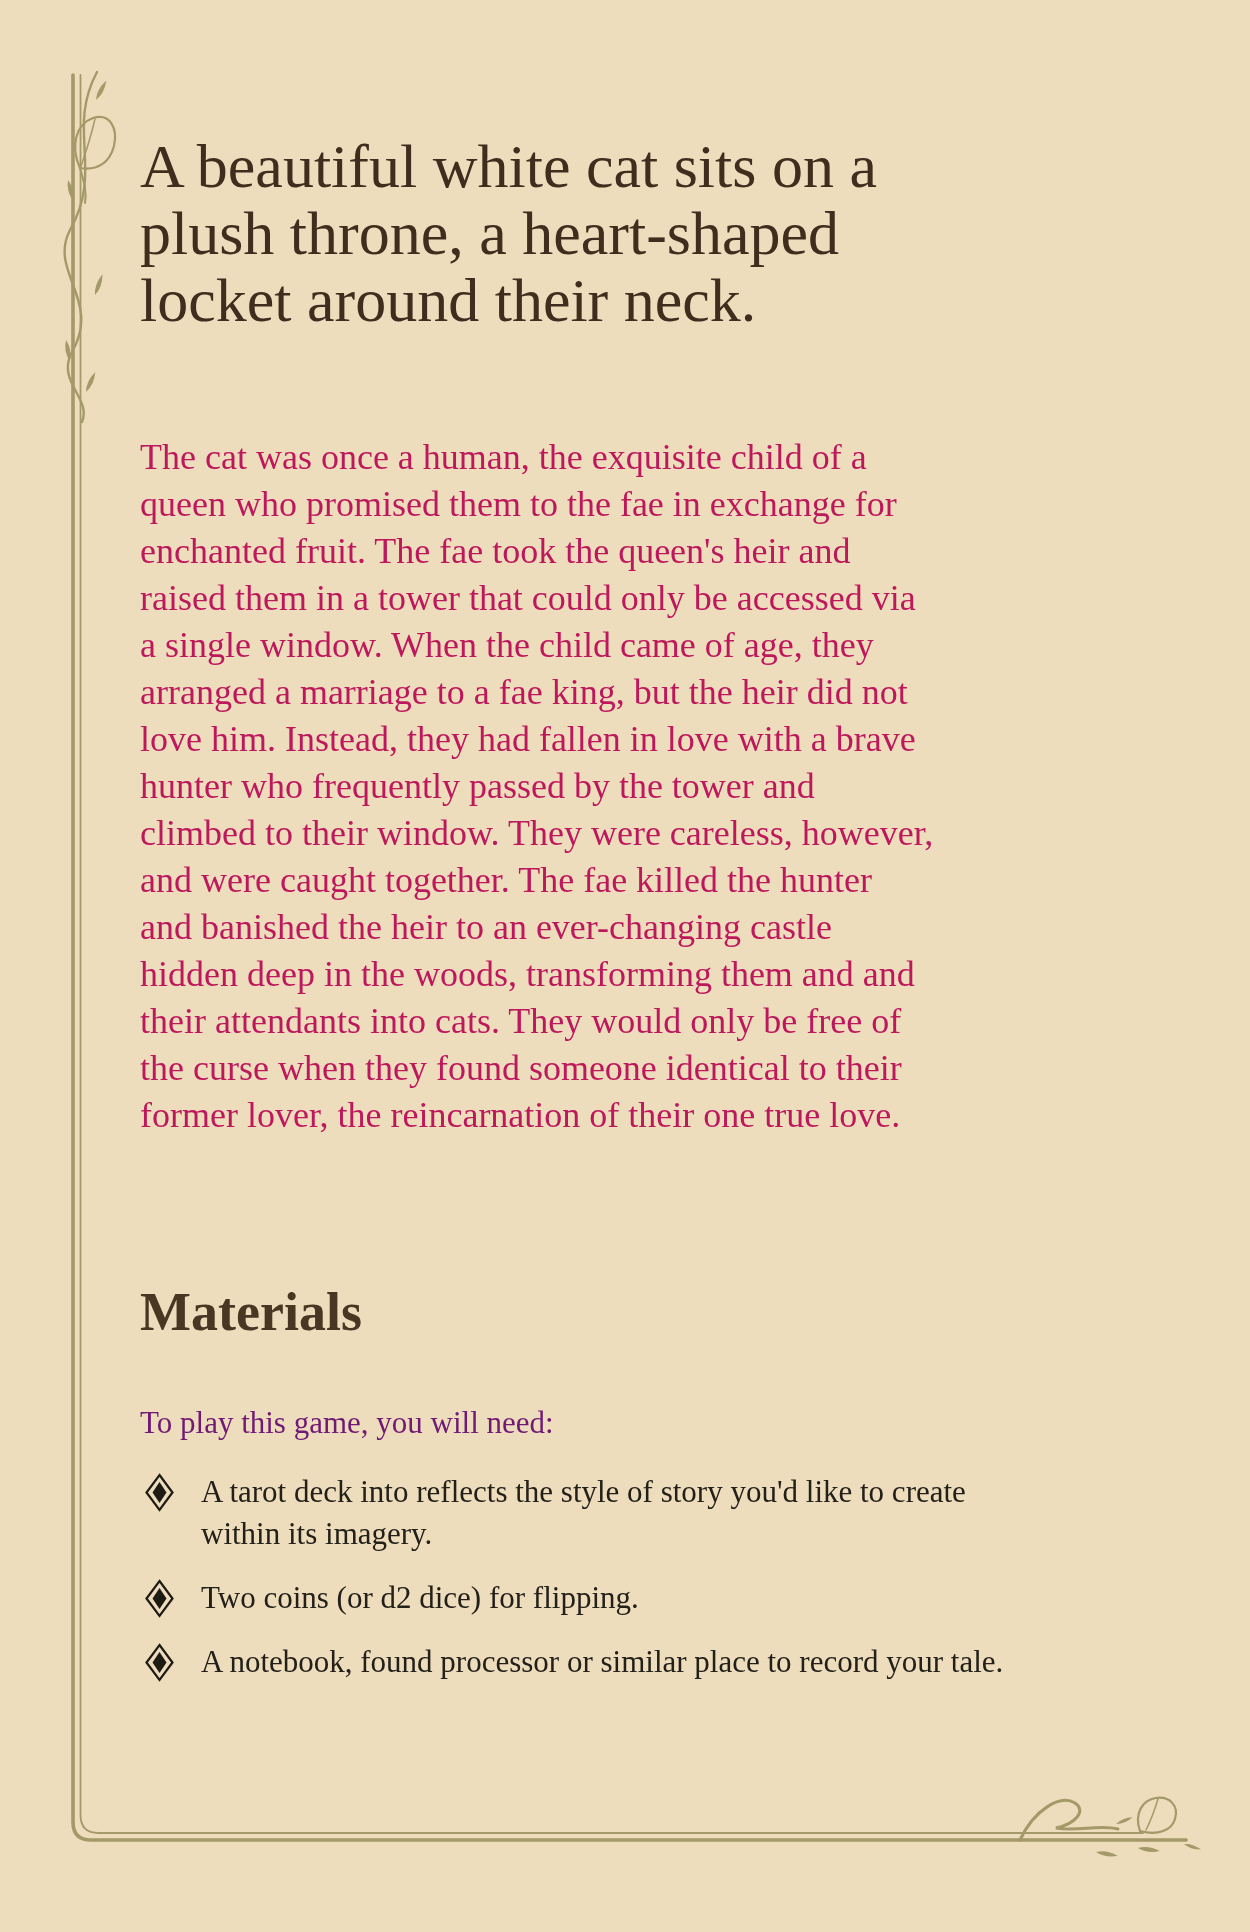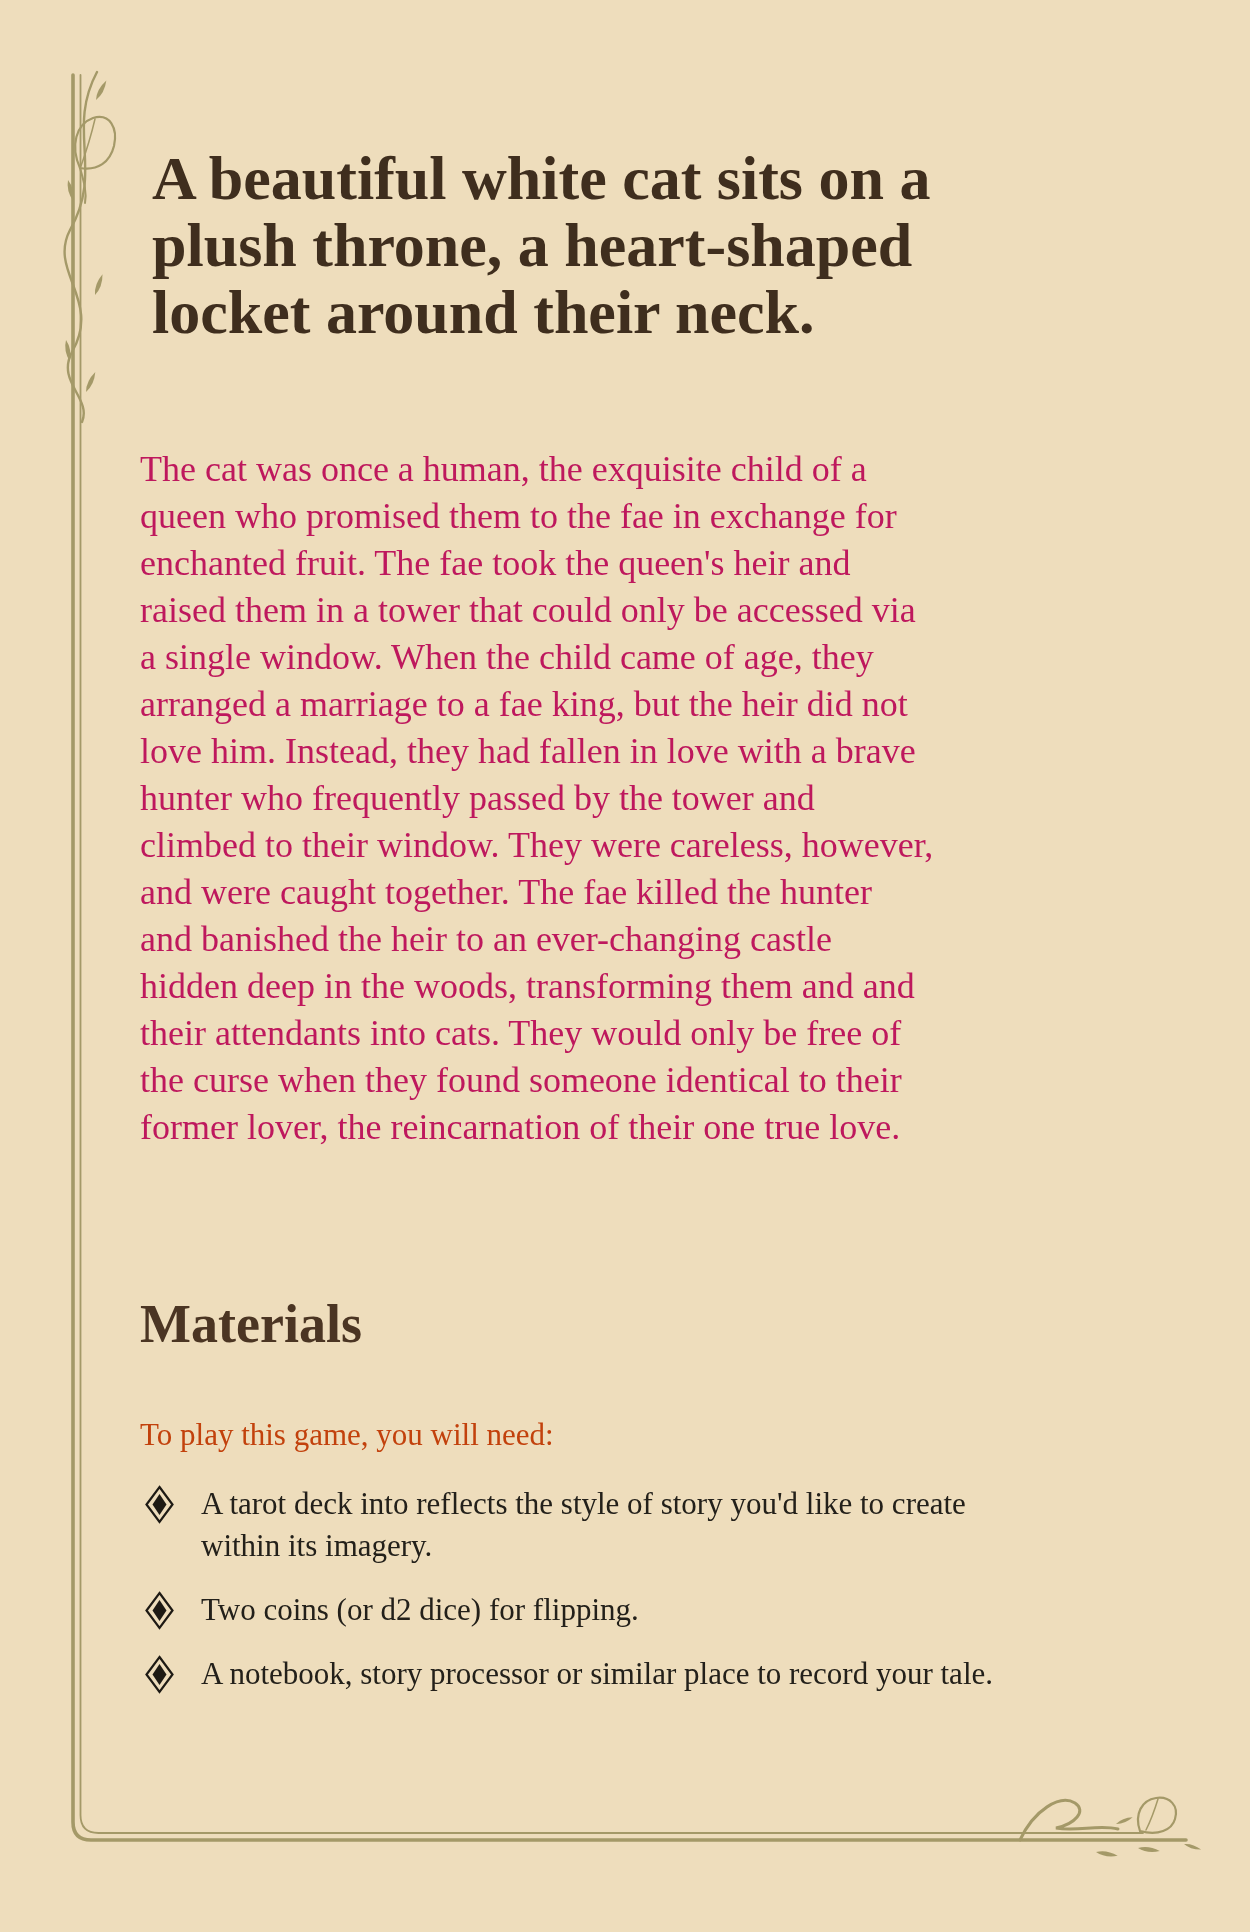--- a/index.html
+++ b/index.html
@@ -24,24 +24,24 @@
     pointer-events: none;
   }
   .content {
     position: relative;
     padding: 133px 60px 0 140px;
     box-sizing: border-box;
     width: 1250px;
   }
   .multiline { white-space: pre-line; }
   h1.heading {
-    margin: 12px;
+    margin: 0;
     font-size: 62px;
     line-height: 1.08;
-    font-weight: 700;
+    font-weight: 400;
     color: #3f2e1e;
     letter-spacing: 0px;
     max-width: 1000px;
   }
   p.story {
     margin: 100px 0 0 0;
     font-size: 36px;
     line-height: 47px;
     color: #be185d;
     max-width: 1010px;
@@ -50,21 +50,21 @@
     margin: 145px 0 0 0;
     font-size: 54px;
     line-height: 1.05;
     font-weight: 700;
     color: #4b3523;
   }
   p.materials-intro {
     margin: 62px 0 0 0;
     font-size: 31px;
     line-height: 40px;
-    color: #c2410c;
+    color: #701a75;
   }
   ul.materials-list {
     list-style: none;
     margin: 28px 0 0 0;
     padding: 0;
   }
   ul.materials-list li {
     display: flex;
     align-items: flex-start;
     margin: 0 0 22px 0;
@@ -169,18 +169,18 @@
           <polygon points="15.5,9 22.5,19.5 15.5,30 8.5,19.5" fill="#1e1a14"></polygon>
         </svg>
         <span class="item-text multiline">Two coins (or d2 dice) for flipping.</span>
       </li>
 
       <li>
         <svg class="bullet" viewBox="0 0 31 39">
           <polygon points="15.5,2 28.5,19.5 15.5,37 2.5,19.5" fill="none" stroke="#1e1a14" stroke-width="2.2"></polygon>
           <polygon points="15.5,9 22.5,19.5 15.5,30 8.5,19.5" fill="#1e1a14"></polygon>
         </svg>
-        <span class="item-text multiline">A notebook, story processor or similar place to record your tale.</span>
+        <span class="item-text multiline">A notebook, found processor or similar place to record your tale.</span>
       </li>
 
     </ul>
   </main>
 </div>
 
 </body></html>

